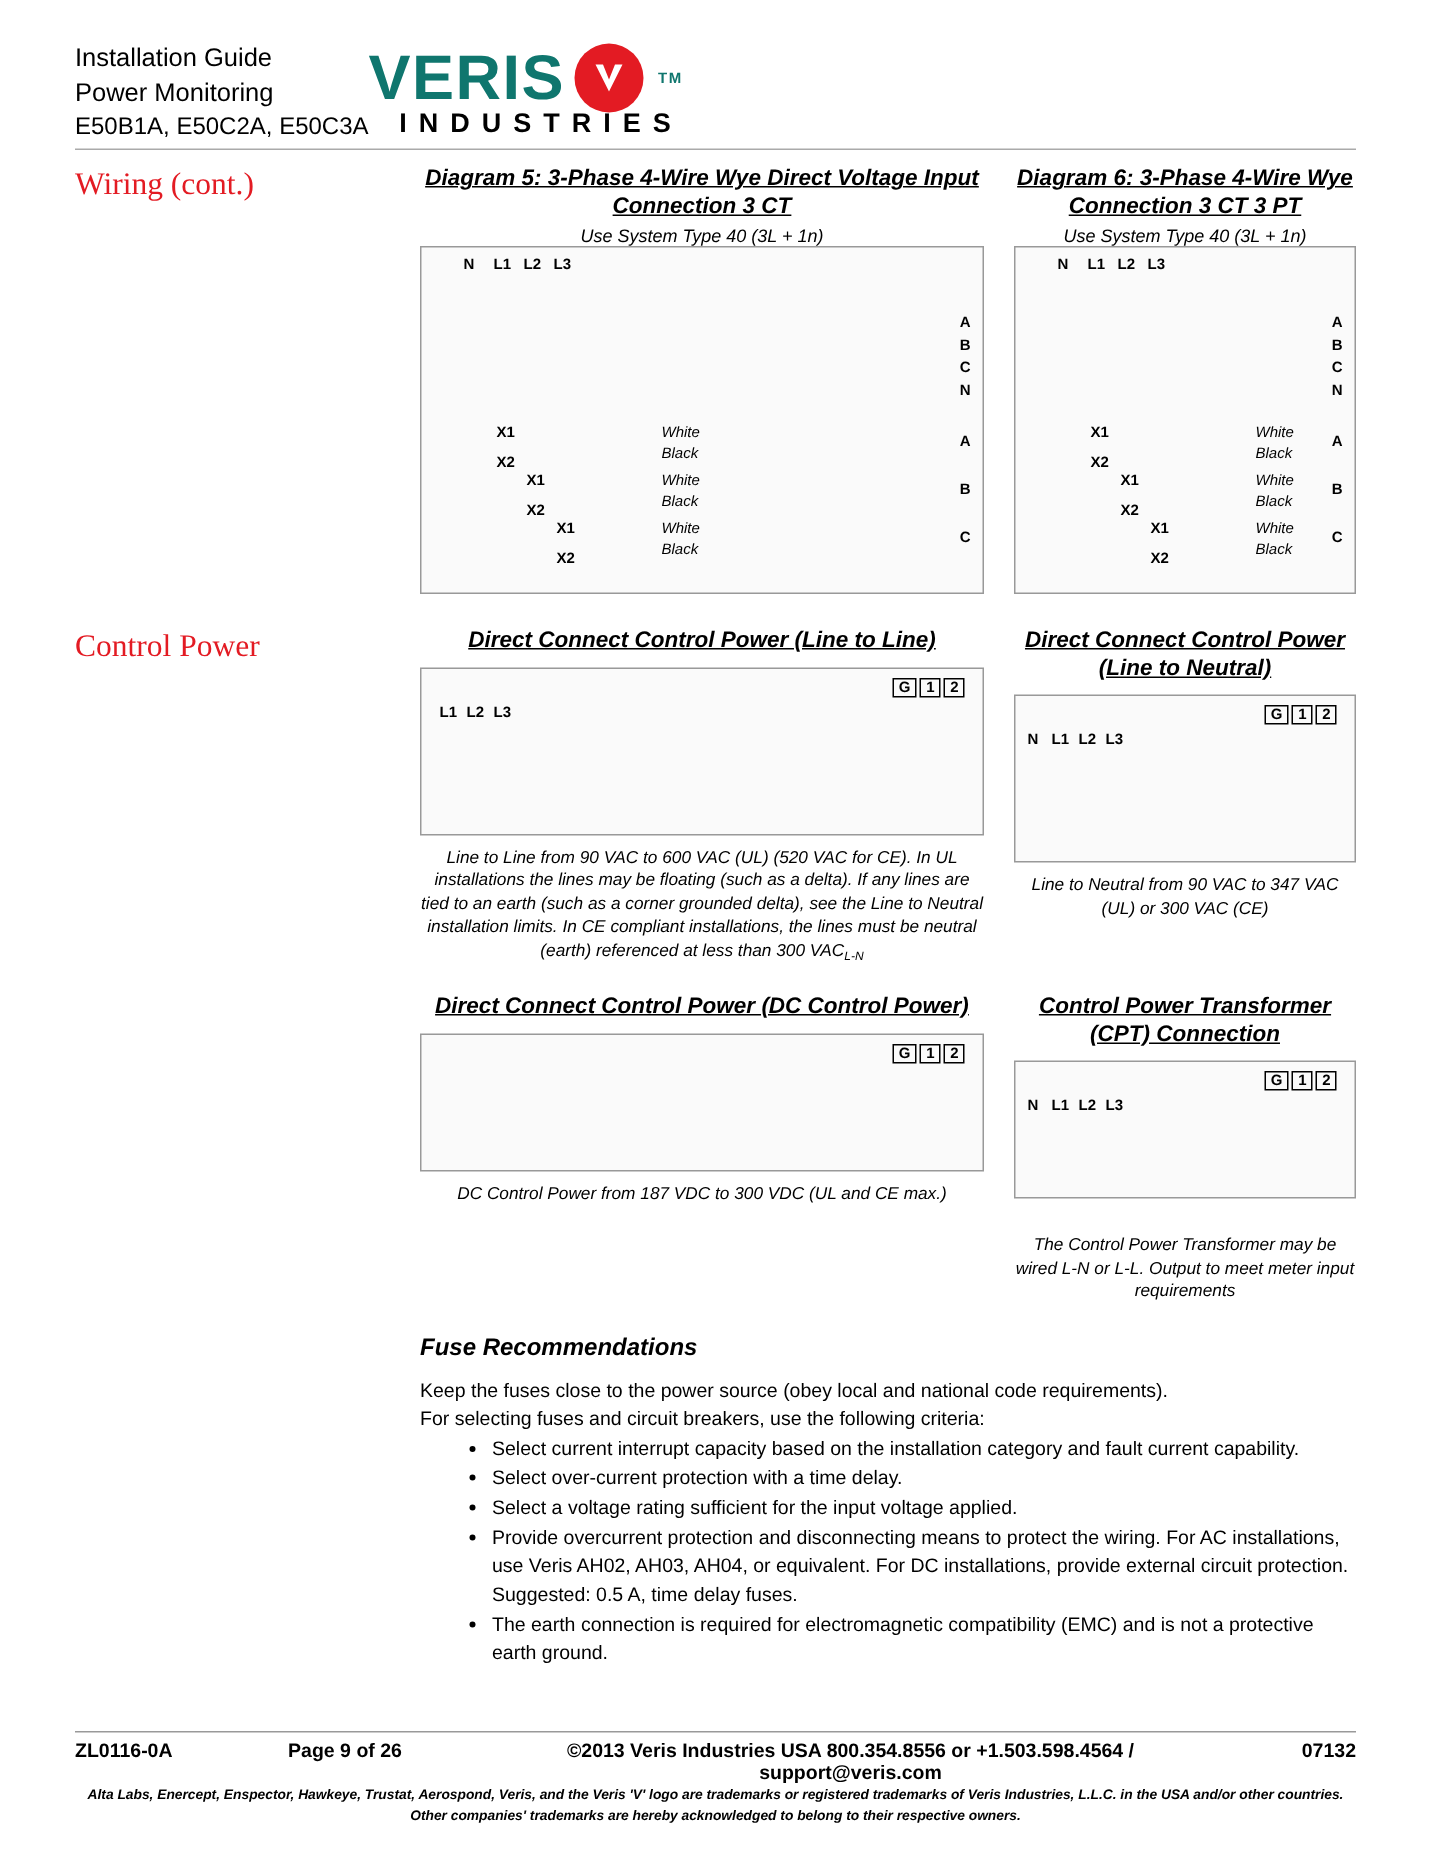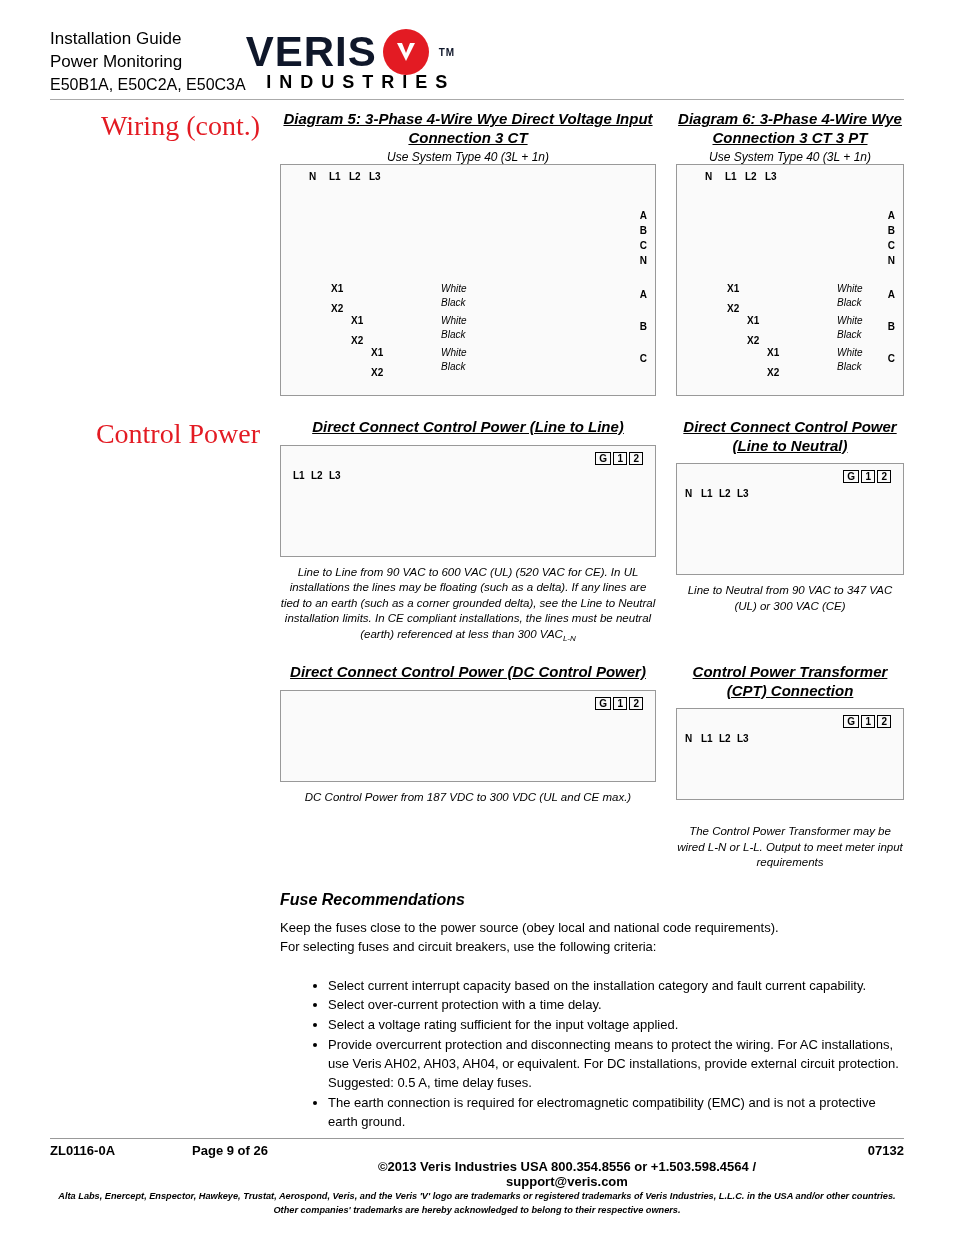--- a/index.html
+++ b/index.html
@@ -22,21 +22,21 @@
     display: flex;
     align-items: flex-start;
   }
   .header-left { font-size: 17px; line-height: 1.35; }
   .models { font-size: 16px; }
   .logo-wrap { text-align: right; }
   .logo-veris {
     font-weight: 800;
     font-size: 42px;
     letter-spacing: 1px;
-    color: #0f172a;
+    color: #0f766e;
     display: inline-flex;
     align-items: center;
     gap: 6px;
   }
   .logo-ind {
     font-size: 18px;
     letter-spacing: 8px;
     font-weight: 600;
     color: #000;
     margin-top: -4px;
@@ -44,24 +44,23 @@
   .logo-badge {
     width: 46px; height: 46px; border-radius: 50%;
     background: #e31b23; display: inline-flex;
     align-items: center; justify-content: center;
   }
   .logo-tm{font-size:10px;vertical-align:top;margin-left:4px;}
   .divider { border: none; border-top: 1px solid #aaa; margin: 4px 0 10px 0; }
 
   .section-title {
     color: #e31b23;
-    font-size: 28px;
+    font-size: 21px;
     font-weight: 300;
     font-family: Georgia, serif;
-    text-align: right;
   }
 
   .row { display: flex; gap: 20px; }
   .col-label { width: 210px; flex-shrink: 0; }
   .col-mid { width: 376px; flex-shrink: 0; }
   .col-right { flex: 1; }
 
   .diag-title {
     font-weight: 700;
     font-style: italic;
@@ -97,39 +96,39 @@
     margin-top: 8px;
   }
 
   .fuse-title {
     font-weight: 700;
     font-style: italic;
     font-size: 16px;
     margin: 14px 0 10px 0;
   }
   .body-text { font-size: 13px; line-height: 1.45; }
-  .bullets { font-size: 13px; line-height: 1.45; margin: 20px 0 0 0; padding-left: 48px; }
+  .bullets { font-size: 13px; line-height: 1.45; margin: 1px 0 0 0; padding-left: 48px; }
   .bullets li { margin-bottom: 1px; }
 
   .footer {
     position: absolute;
     bottom: 18px;
     left: 50px; right: 50px;
   }
   .footer-line {
     border-top: 1px solid #999;
     padding-top: 4px;
     display: flex;
     font-size: 13px;
     font-weight: 700;
     gap: 30px;
   }
   .footer-line .fl { width: 90px; }
   .footer-line .fp { width: 120px; text-align:center;}
-  .footer-line .fc { flex:1; text-align:center;margin-top:16px;}
+  .footer-line .fc { flex:1; text-align:center;}
   .footer-line .fr { width: 60px; text-align:right;}
   .legal {
     font-size: 9.2px;
     font-style: italic;
     font-weight: 700;
     text-align: center;
     line-height: 1.3;
     margin-top: 2px;
   }
   sub{font-size:8px;}

